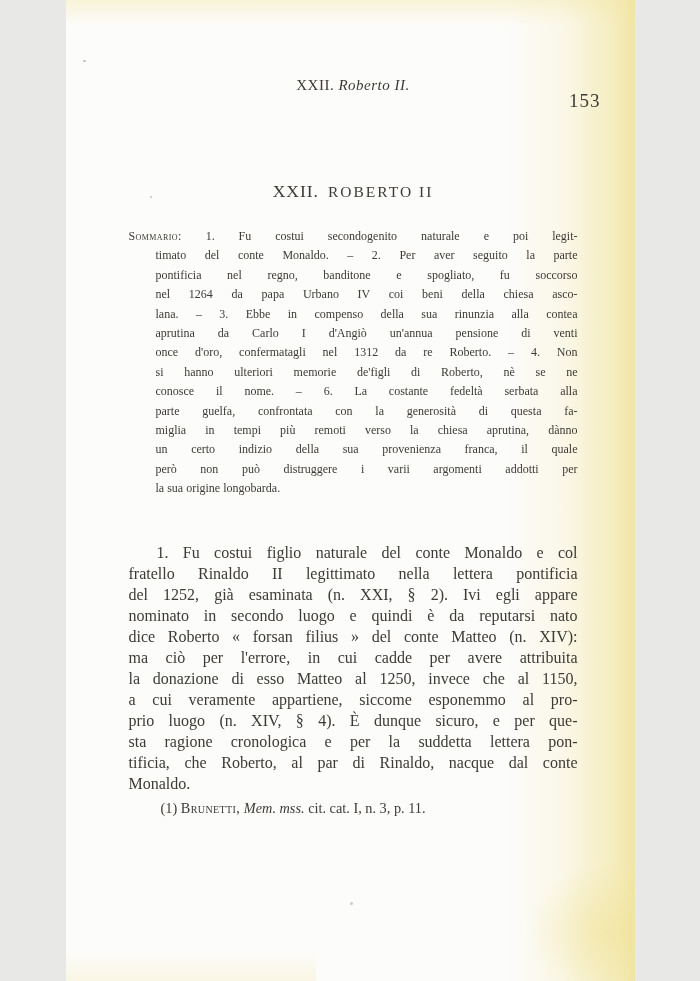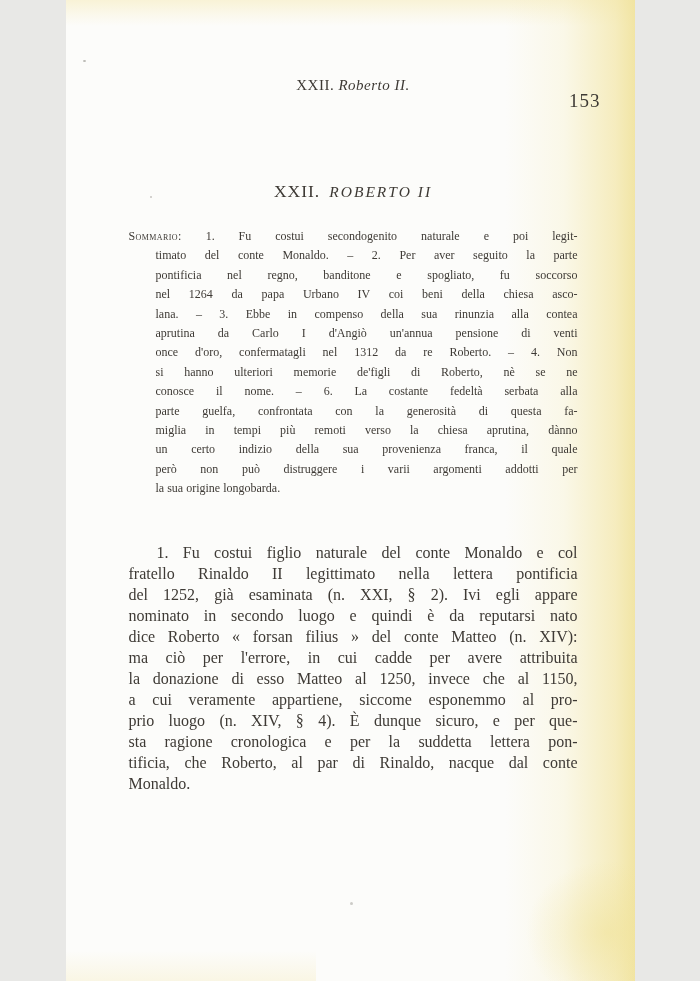--- a/index.html
+++ b/index.html
@@ -48,21 +48,21 @@
   .head-chapter { font-style: normal; }
   .head-title-italic { font-style: italic; }
   .page-num { position: absolute; top: 16px; right: -23px; font-size: 19px; letter-spacing: 1px; }
 
   
   .chapter-title {
     position: absolute; top: 176px; left: 63px; width: 449px;
     text-align: center; line-height: 20px; white-space: nowrap;
   }
   .title-part1 { font-size: 17.5px; letter-spacing: 1px; margin-right: 9px; }
-  .title-part2 { font-size: 15.5px; letter-spacing: 2px; font-style: italic; }
+  .title-part2 { font-size: 15.5px; letter-spacing: 2px; }
 
   
   .tline { text-align: justify; text-align-last: justify; }
   .lines .tline:last-child { text-align-last: left; }
 
   .sommario {
     position: absolute; top: 227px; left: 63px; width: 449px;
     font-size: 12px; line-height: 19.4px;
   }
   .sommario .s-first { text-align: justify; text-align-last: justify; }
@@ -136,14 +136,20 @@
       <div class="tline">dice Roberto « forsan filius » del conte Matteo (n. XIV):</div>
       <div class="tline">ma ciò per l'errore, in cui cadde per avere attribuita</div>
       <div class="tline">la donazione di esso Matteo al 1250, invece che al 1150,</div>
       <div class="tline">a cui veramente appartiene, siccome esponemmo al pro-</div>
       <div class="tline">prio luogo (n. XIV, § 4). È dunque sicuro, e per que-</div>
       <div class="tline">sta ragione cronologica e per la suddetta lettera pon-</div>
       <div class="tline">tificia, che Roberto, al par di Rinaldo, nacque dal conte</div>
       <div class="tline">Monaldo.</div>
     </section>
 
+  <footer class="footnote">
+    <span>(1)</span>
+    <span class="sc">Brunetti,</span>
+    <span class="fn-work">Mem. mss.</span>
+    <span>cit. cat. I, n. 3, p. 11.</span>
+  </footer>
 
 </div>
 
 </body></html>

